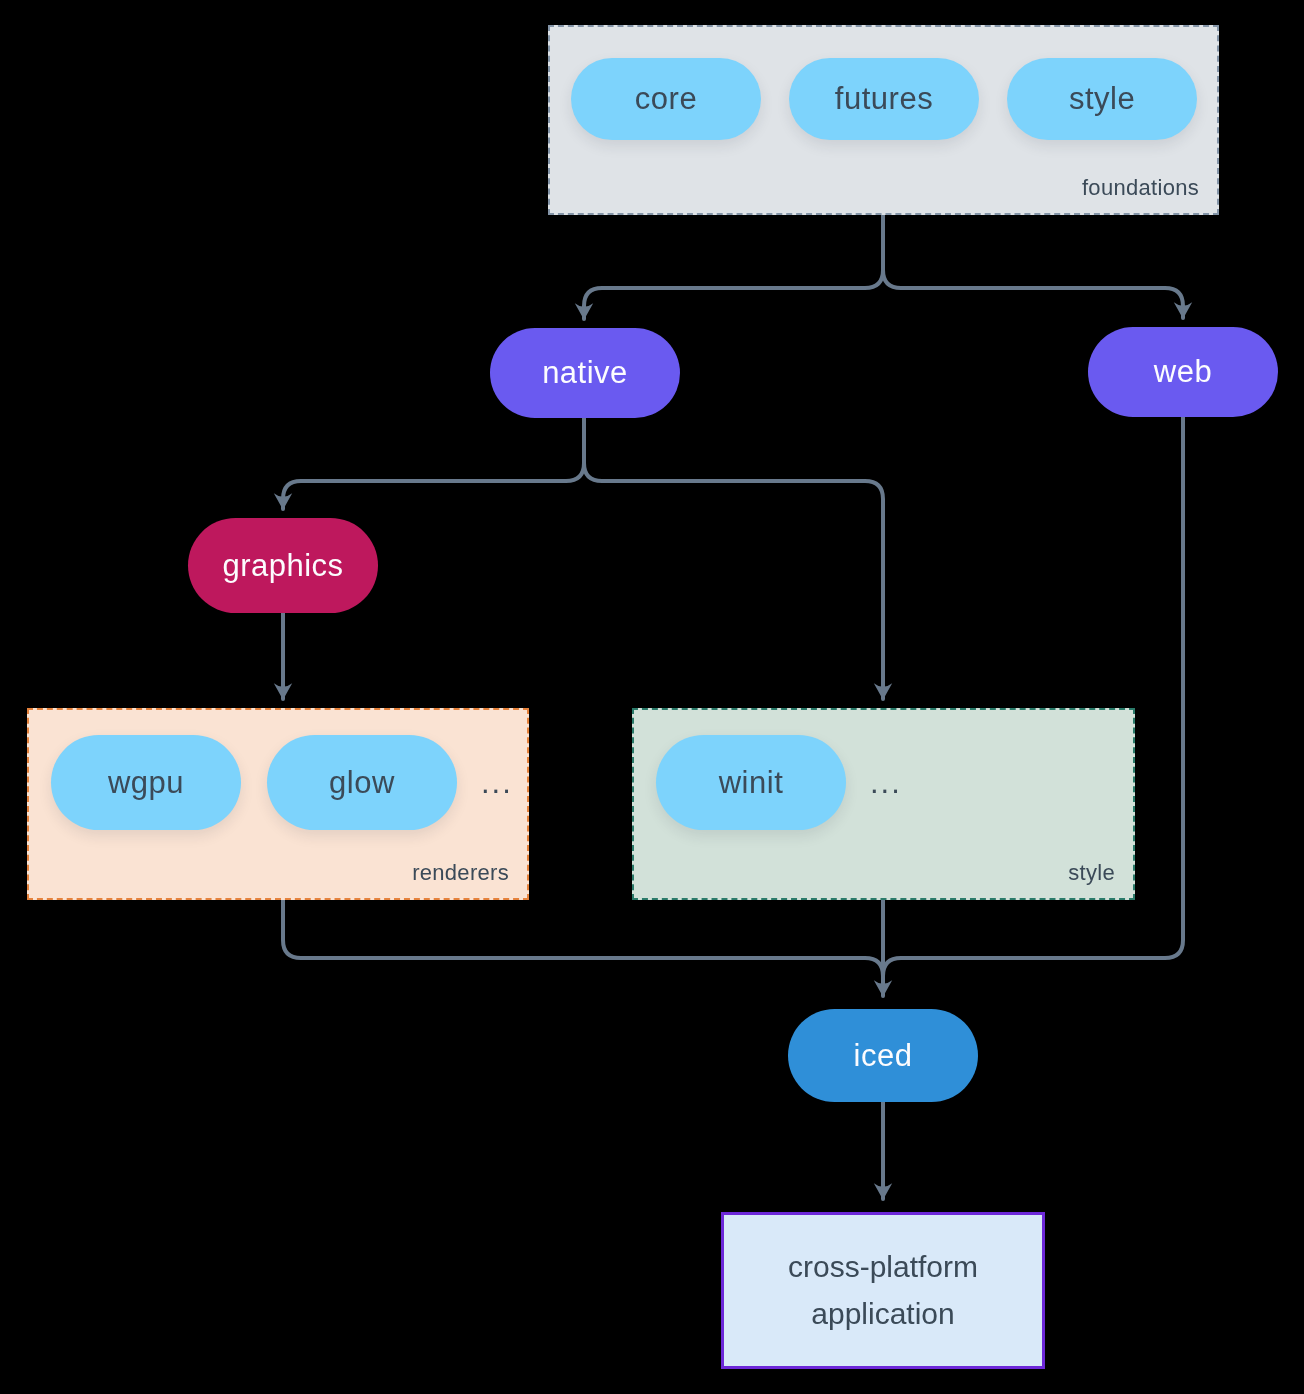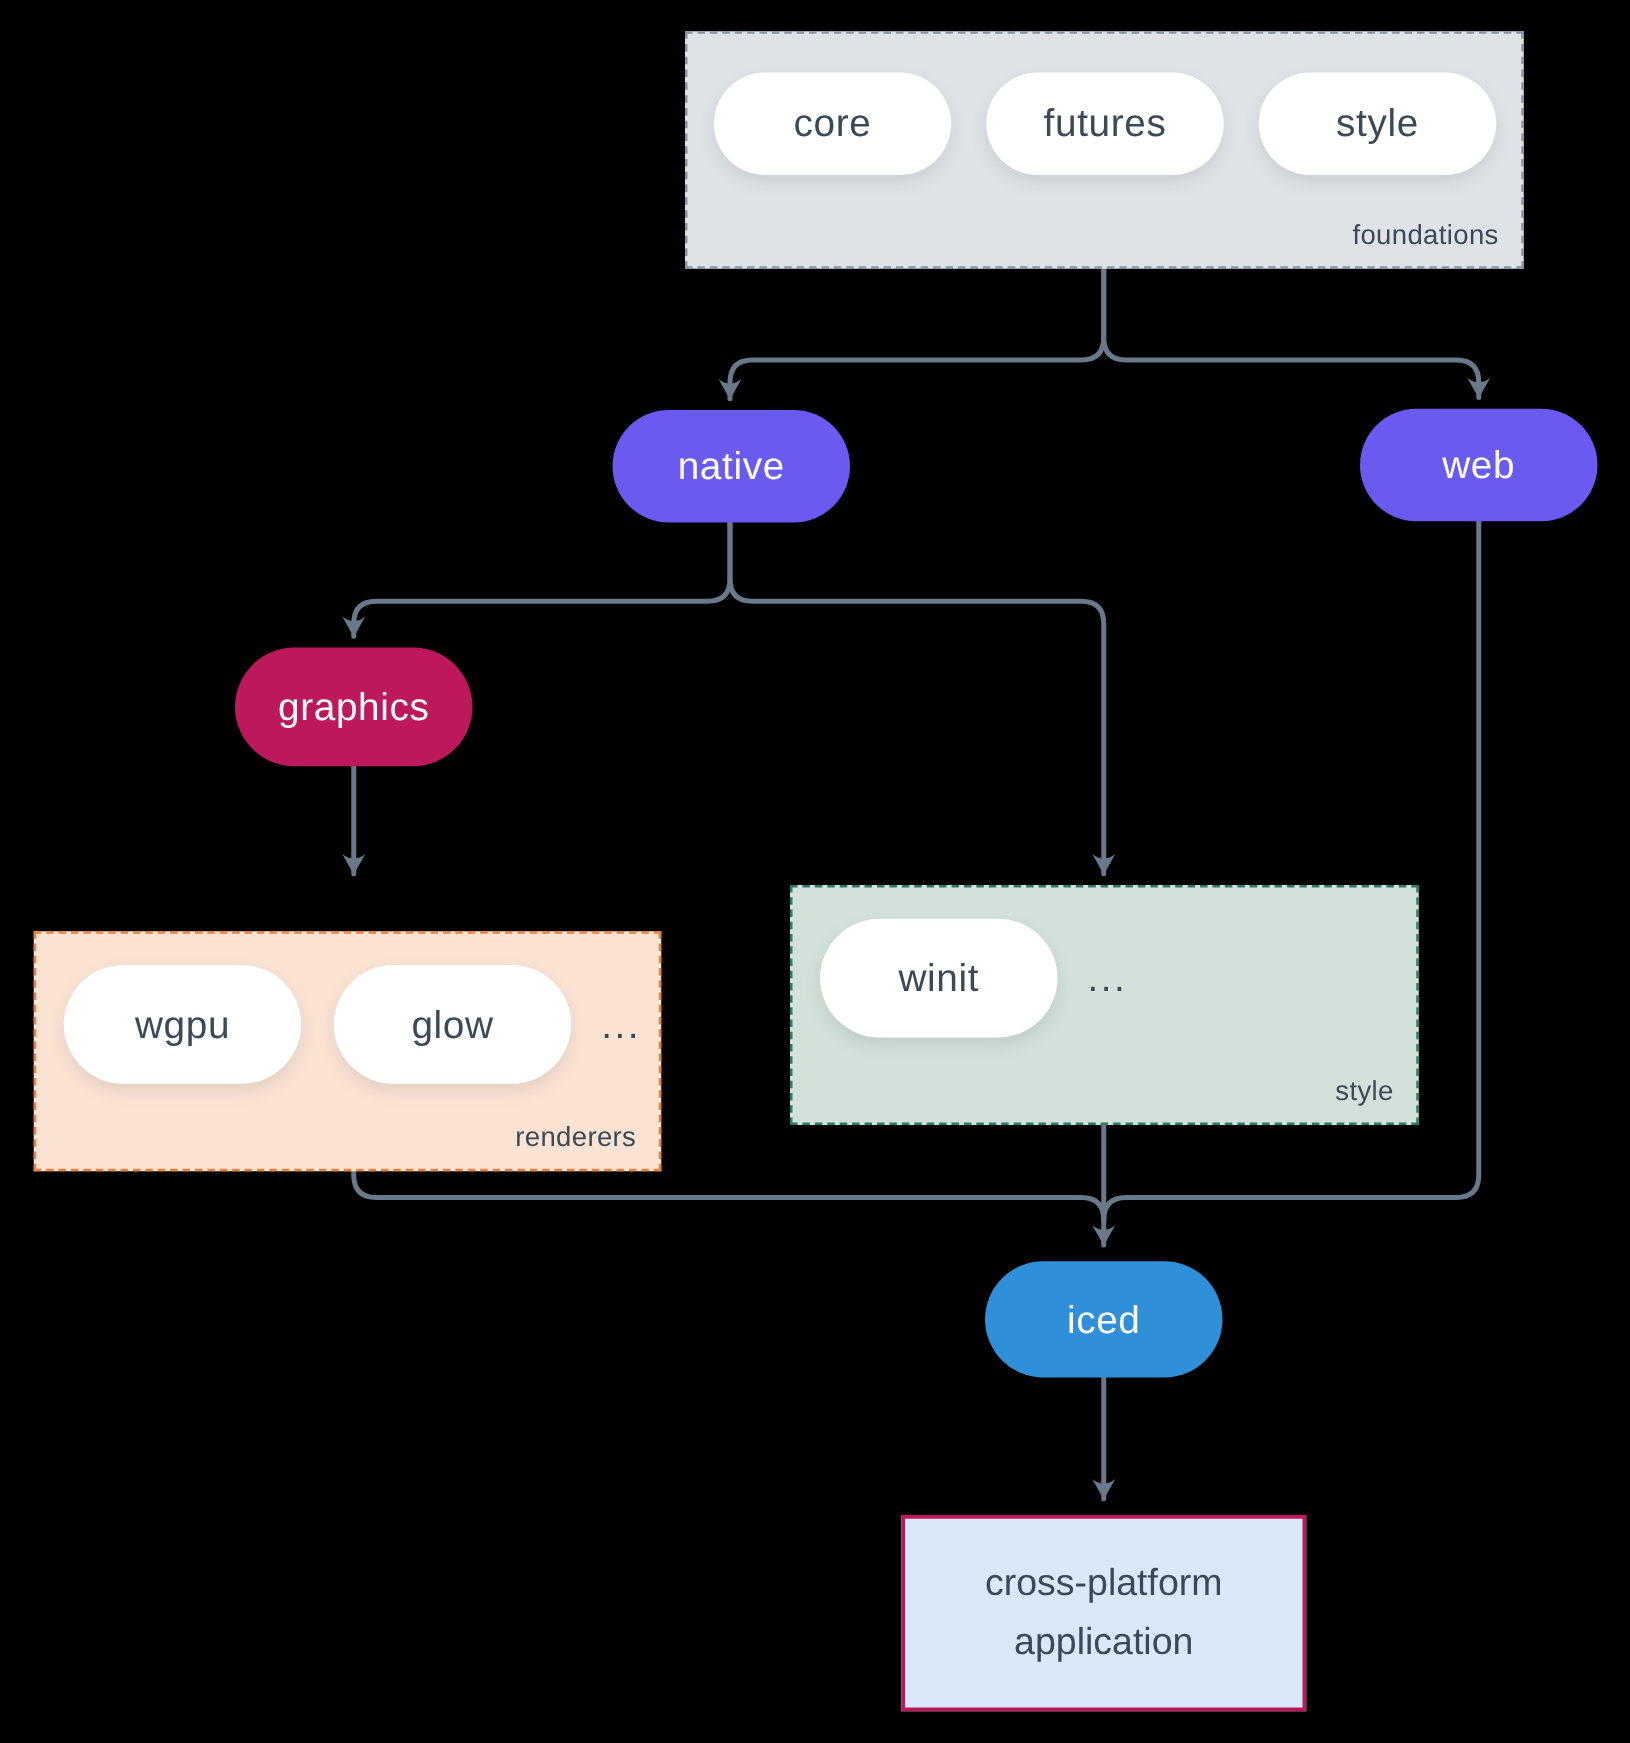--- a/index.html
+++ b/index.html
@@ -15,32 +15,32 @@
   .edge { stroke: #68798c; stroke-width: 4; fill: none; stroke-linecap: round; stroke-linejoin: round; }
 
   .node { position: absolute; box-sizing: border-box; }
 
   .pill {
     display: flex; align-items: center; justify-content: center;
     border-radius: 999px;
     font-size: 31px; letter-spacing: 0.5px;
   }
   .pill-white {
-    background: #ffffff; color: #3b4a58;
+    background: #7dd3fc; color: #3b4a58;
     box-shadow: 0 6px 14px rgba(30,40,55,0.10);
   }
   .pill-purple { background: #6a5af0; color: #fcfcfe; }
   .pill-orange { background: #be185d; color: #fcfcfe; }
   .pill-blue   { background: #2f8fd8; color: #fcfcfe; }
 
   .group {
     position: absolute; box-sizing: border-box;
   }
   .group-foundations { background: #dfe3e7; border: 2px dashed #8495a8; }
-  .group-renderers   { background: #fae3d3; border: 2px dashed #e5823c; margin-top: 37px; }
+  .group-renderers   { background: #fae3d3; border: 2px dashed #e5823c; }
   .group-shells      { background: #d2e1d9; border: 2px dashed #2b7b6a; }
 
   .group-row { display: flex; align-items: flex-start; }
   .row-foundations { padding: 31px 0 0 21px; gap: 28px; }
   .row-inner       { padding: 25px 0 0 22px; gap: 26px; }
   .pill-lg  { width: 190px; height: 82px; }
   .pill-md  { width: 190px; height: 95px; }
 
   .group-label {
     position: absolute; right: 18px; bottom: 12px;
@@ -55,21 +55,21 @@
   .node-web      { left: 1088px; top: 327px;  width: 190px; height: 90px; }
   .node-graphics { left: 188px;  top: 518px;  width: 190px; height: 95px; }
   .node-iced     { left: 788px;  top: 1009px; width: 190px; height: 93px; }
 
   .box-foundations { left: 548px; top: 25px;  width: 671px; height: 190px; }
   .box-renderers   { left: 27px;  top: 708px; width: 502px; height: 192px; }
   .box-shells      { left: 632px; top: 708px; width: 503px; height: 192px; }
 
   .app-box {
     left: 721px; top: 1212px; width: 324px; height: 157px;
-    background: #d9e9f9; border: 3px solid #be185d;
+    background: #d9e9f9; border: 3px solid #6d28d9;
     display: flex; align-items: center; justify-content: center;
     text-align: center;
     font-size: 30px; line-height: 1.55; color: #3b4a58;
     padding: 0 30px;
   }
 </style>
 </head>
 <body>
 
 <div class="canvas">

